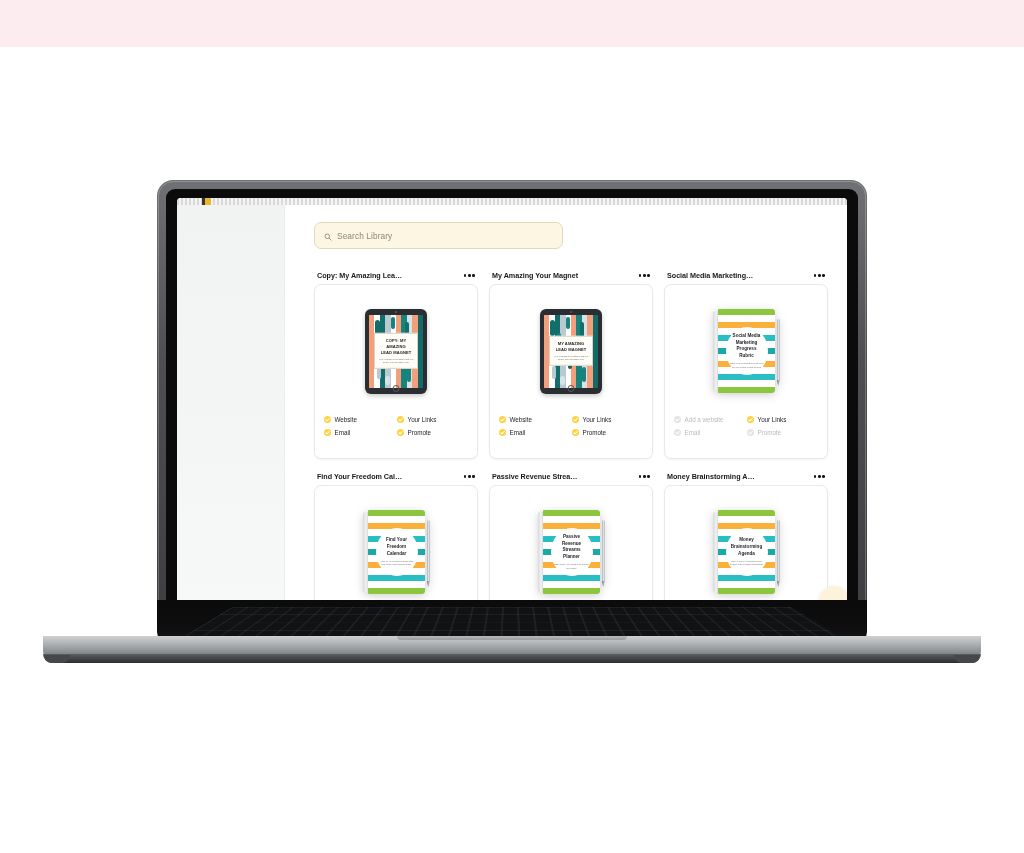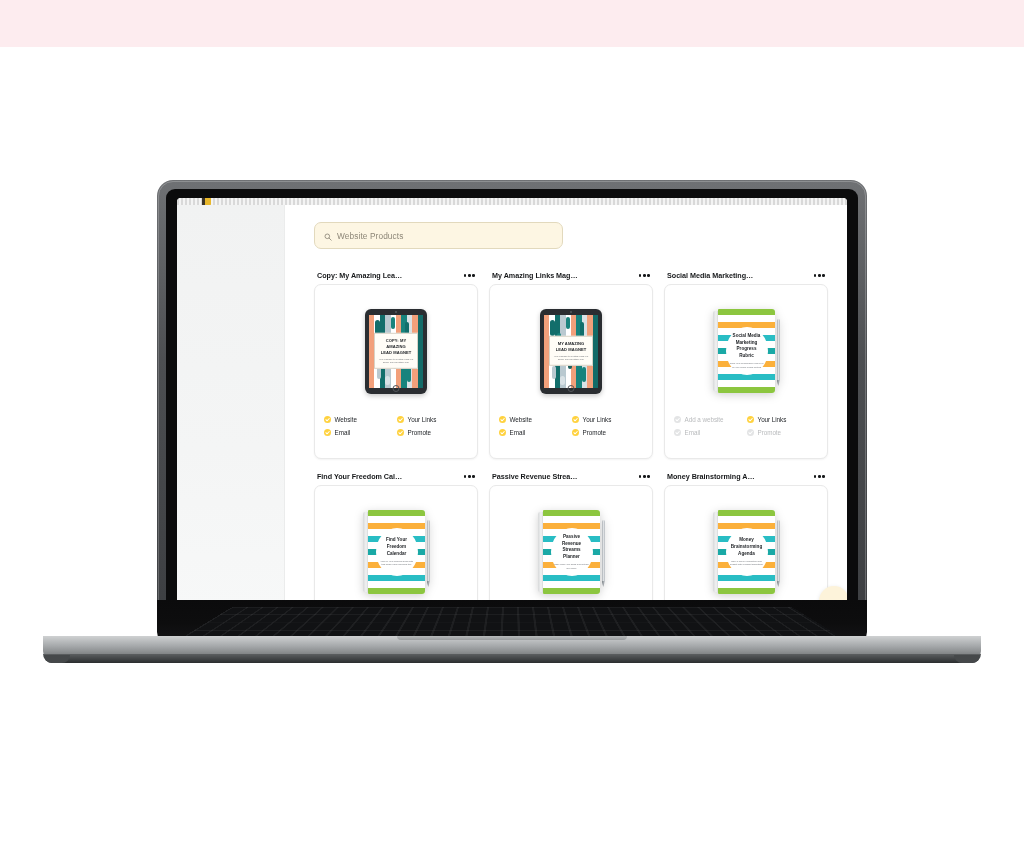--- a/index.html
+++ b/index.html
@@ -315,21 +315,21 @@
 
             <div class="content-head">
 
               <div class="search-box">
                 <span class="search-icon">
                   <svg width="8" height="8" viewBox="0 0 16 16">
                     <circle cx="6.6" cy="6.6" r="4.6" fill="none" stroke="#8d8778" stroke-width="1.7"></circle>
                     <line x1="10.2" y1="10.2" x2="14.4" y2="14.4" stroke="#8d8778" stroke-width="1.7" stroke-linecap="round"></line>
                   </svg>
                 </span>
-                <span class="search-ph">Website Products</span>
+                <span class="search-ph">Search Library</span>
               </div>
             </div>
 
             <div class="grid" id="product-grid">
                 <div class="card-wrap">
     <div class="card-head">
       <div class="card-title" title="Copy: My Amazing Lead M...">Copy: My Amazing Lead M...</div>
       <div class="dots">
                       <i></i>
                       <i></i>
@@ -401,21 +401,21 @@
                             <path d="M3.2 6.2 L5.1 8 L8.8 4.2" fill="none" stroke="#ffffff" stroke-width="1.7" stroke-linecap="round" stroke-linejoin="round"></path>
                           </svg>
                         </span>
         <span>Promote</span>
       </div>
                     </div>
     </div>
                 </div>
                 <div class="card-wrap">
     <div class="card-head">
-      <div class="card-title" title="My Amazing Lead Magnet">My Amazing Links Magnet</div>
+      <div class="card-title" title="My Amazing Lead Magnet">My Amazing Your Magnet</div>
       <div class="dots">
                       <i></i>
                       <i></i>
                       <i></i>
                     </div>
     </div>
     <div class="card">
       <div class="thumb">
         <div class="tablet">
       <div class="tablet-screen">

